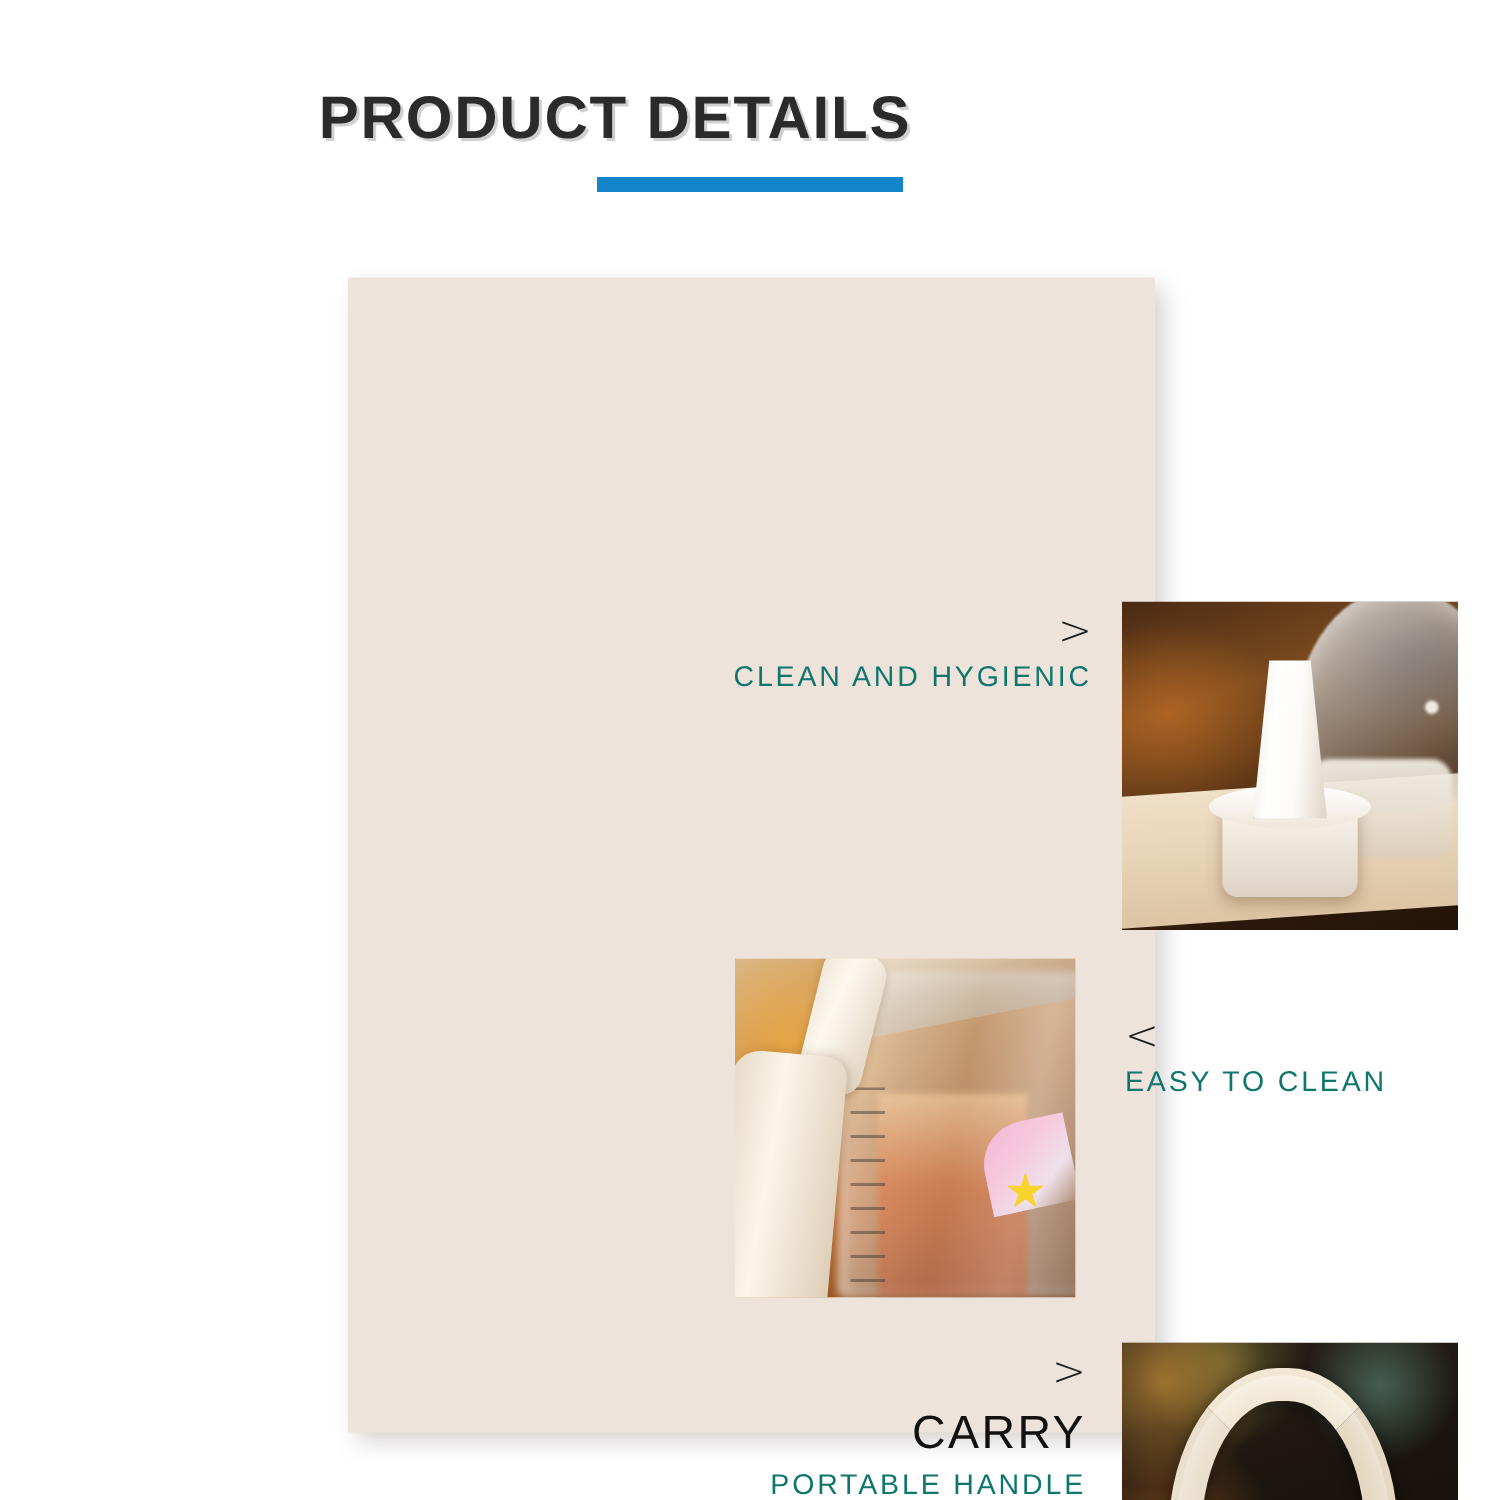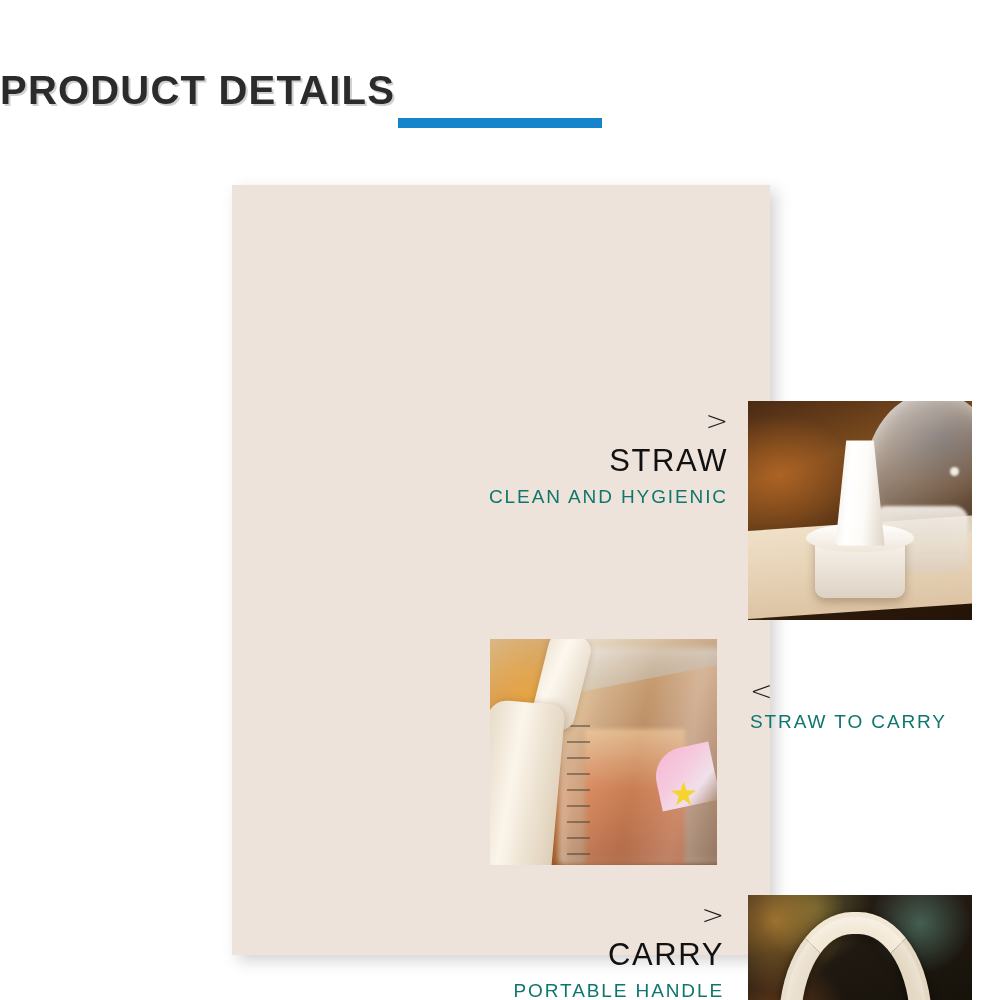--- a/index.html
+++ b/index.html
@@ -13,22 +13,23 @@
     position: relative;
     overflow: hidden;
     font-family: "Liberation Sans", sans-serif;
     -webkit-font-smoothing: antialiased;
   }
 
   
   #page-title {
     position: absolute;
     left: 0;
-    top: 68px;
+    top: 57px;
     width: 820px;
+    text-align: center;
     font-size: 40px;
     font-weight: bold;
     letter-spacing: 1.2px;
     color: #2b2b2b;
     text-shadow: 2px 2px 0 rgba(170,170,170,0.55);
     white-space: nowrap;
   }
   #title-underline {
     position: absolute;
     left: 398px;
@@ -242,40 +243,39 @@
 </head>
 <body>
 
 <div id="page-title">PRODUCT DETAILS</div>
 <div id="title-underline"></div>
 
 <div id="details-card">
 
   <div class="feature-text align-right" id="text-straw">
     <span class="arrow">&gt;</span>
-    <div class="headline">STRAW</div>
     <div class="subline">CLEAN AND HYGIENIC</div>
   </div>
 
   <div class="photo" id="photo-straw">
     <div class="photo-inner">
       <div class="p1-bg"></div>
       <div class="p1-table"></div>
       <div class="p1-glass"></div>
       <div class="p1-glass2"></div>
       <div class="p1-base"></div>
       <div class="p1-collar"></div>
       <div class="p1-cone"></div>
       <div class="p1-dot"></div>
     </div>
   </div>
 
   <div class="feature-text align-left" id="text-strap">
     <span class="arrow">&lt;</span>
-    <div class="subline">STRAW TO CARRY</div>
+    <div class="subline">EASY TO CLEAN</div>
   </div>
 
   <div class="photo" id="photo-strap">
     <div class="photo-inner">
       <div class="p2-bg"></div>
       <div class="p2-body p2-blur"></div>
       <div class="p2-water"></div>
       <div class="p2-scale"></div>
       <div class="p2-lid"></div>
       <div class="p2-strap"></div>

